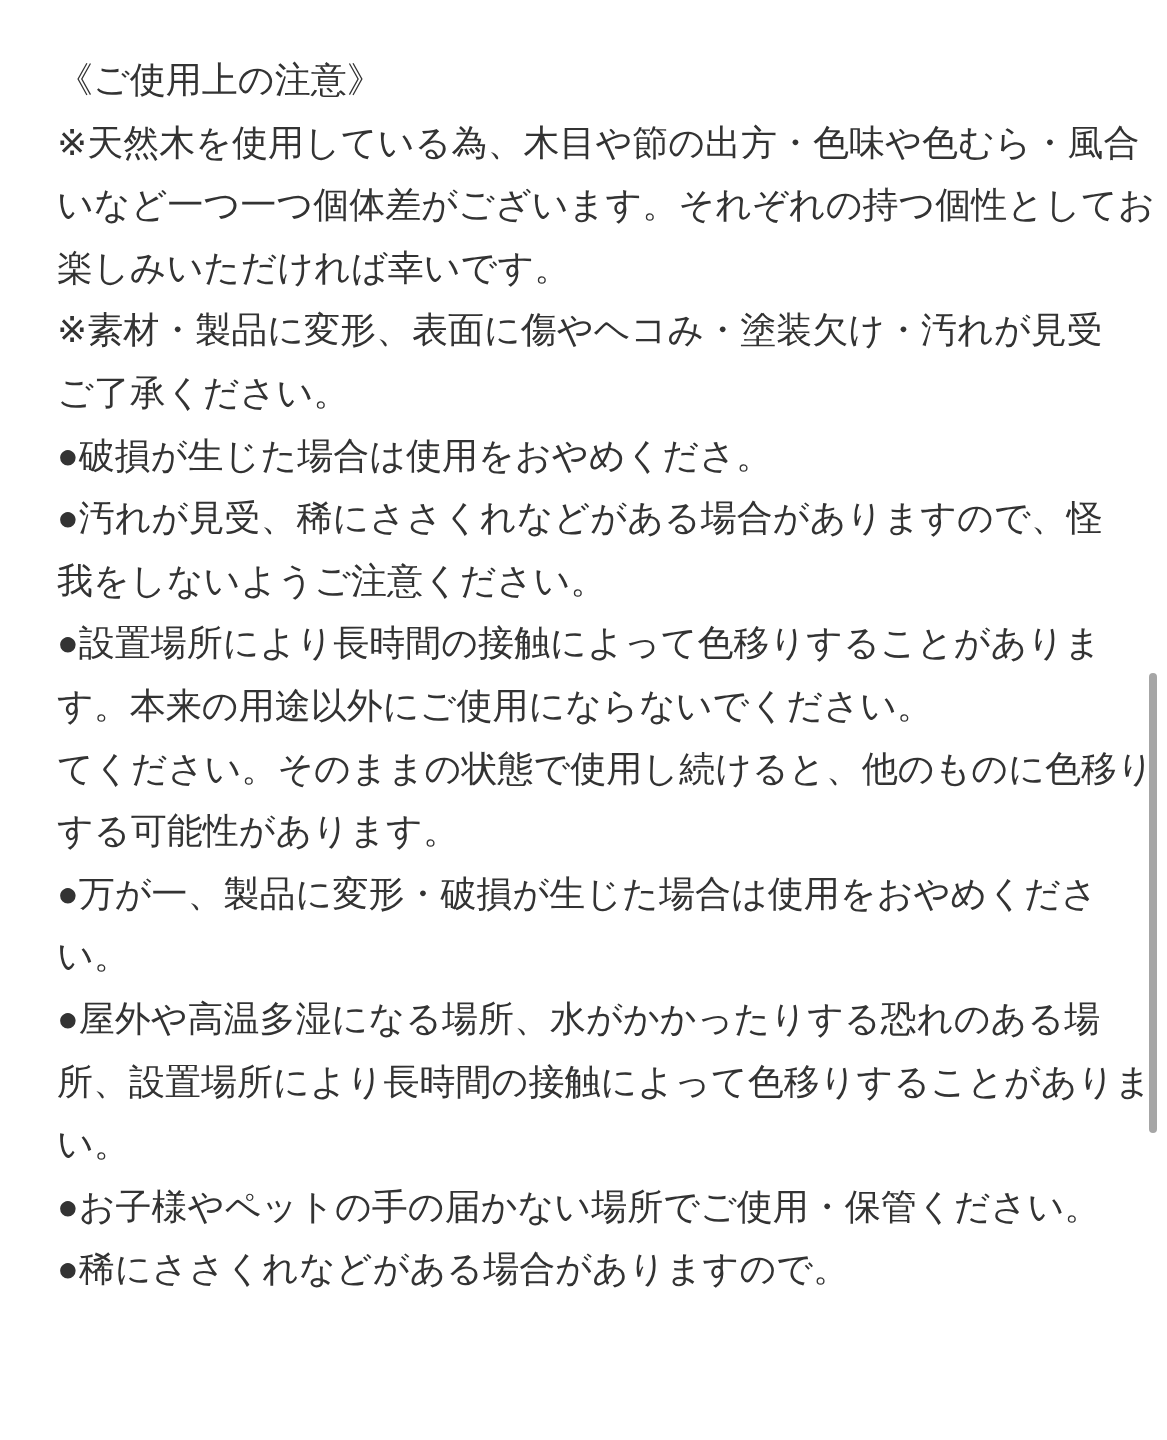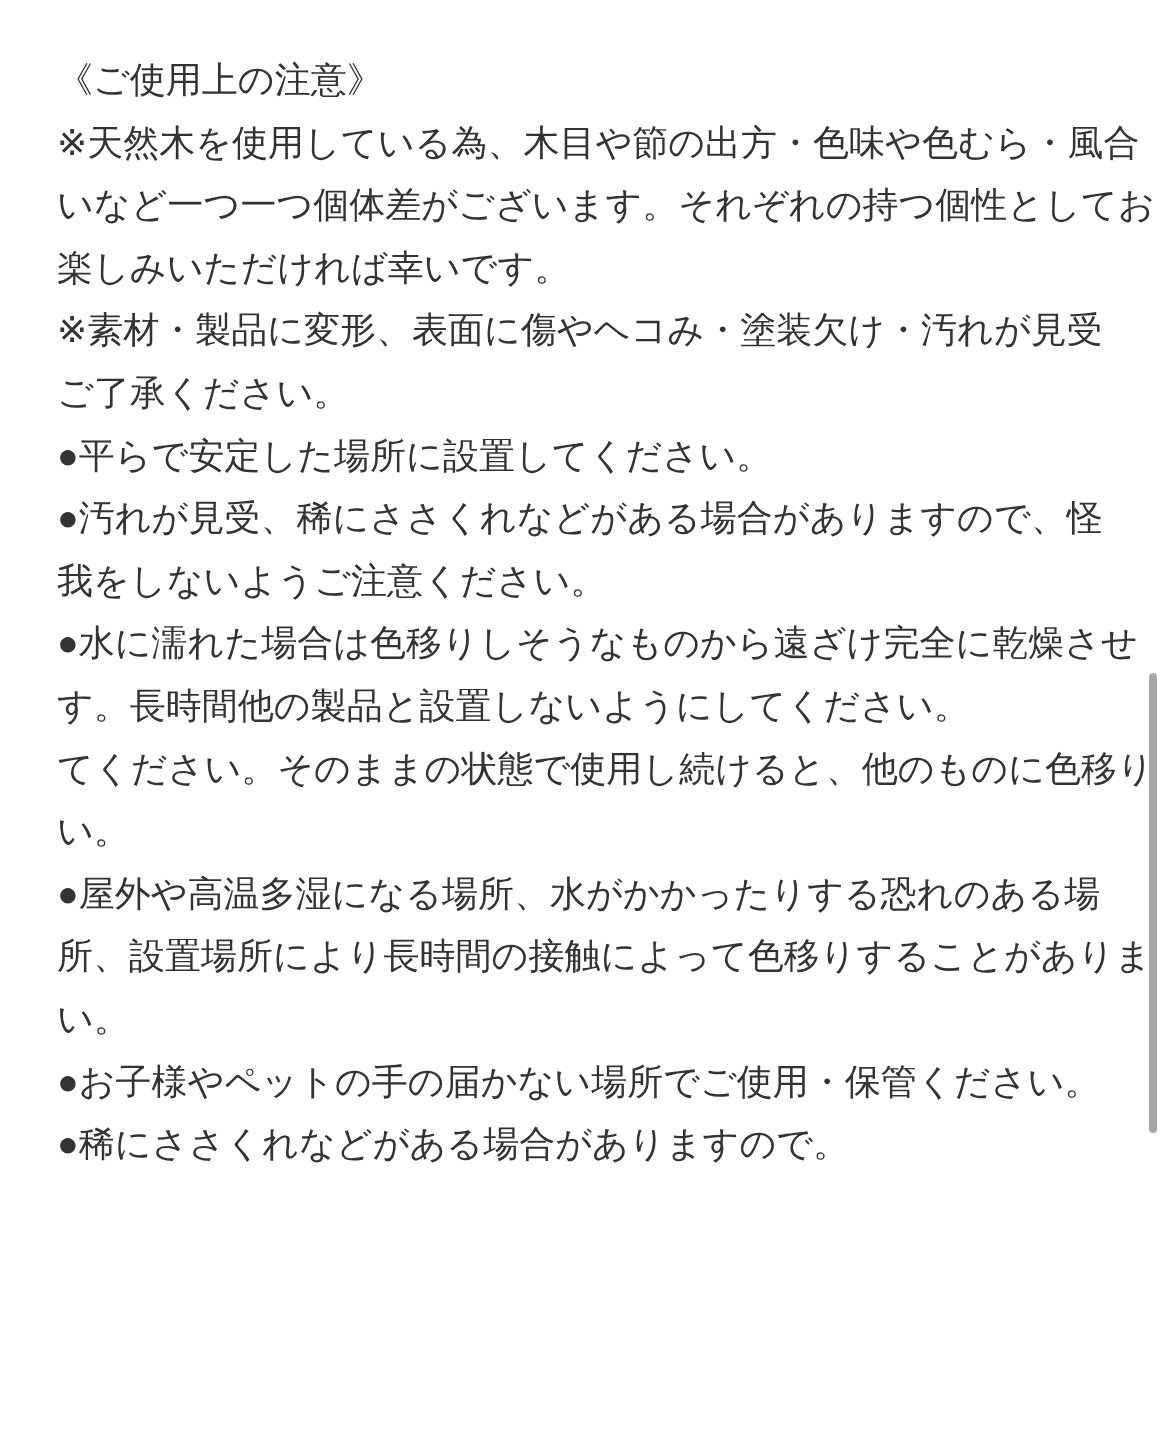--- a/index.html
+++ b/index.html
@@ -44,26 +44,28 @@
 <body>
 
 <div class="page">
   <div class="text-block">
     <div class="line">《ご使用上の注意》</div>
     <div class="line">※天然木を使用している為、木目や節の出方・色味や色むら・風合</div>
     <div class="line">いなど一つ一つ個体差がございます。それぞれの持つ個性としてお</div>
     <div class="line">楽しみいただければ幸いです。</div>
     <div class="line">※素材・製品に変形、表面に傷やヘコみ・塗装欠け・汚れが見受</div>
     <div class="line">ご了承ください。</div>
-    <div class="line">●平らで安定した場所に設置してください。</div>
+    <div class="line">●破損が生じた場合は使用をおやめくださ。</div>
     <div class="line">●汚れが見受、稀にささくれなどがある場合がありますので、怪</div>
     <div class="line">我をしないようご注意ください。</div>
-    <div class="line">●水に濡れた場合は色移りしそうなものから遠ざけ完全に乾燥させ</div>
-    <div class="line">す。長時間他の製品と設置しないようにしてください。</div>
+    <div class="line">●設置場所により長時間の接触によって色移りすることがありま</div>
+    <div class="line">す。本来の用途以外にご使用にならないでください。</div>
     <div class="line">てください。そのままの状態で使用し続けると、他のものに色移り</div>
+    <div class="line">する可能性があります。</div>
+    <div class="line">●万が一、製品に変形・破損が生じた場合は使用をおやめくださ</div>
     <div class="line">い。</div>
     <div class="line">●屋外や高温多湿になる場所、水がかかったりする恐れのある場</div>
     <div class="line">所、設置場所により長時間の接触によって色移りすることがありま</div>
     <div class="line">い。</div>
     <div class="line">●お子様やペットの手の届かない場所でご使用・保管ください。</div>
     <div class="line">●稀にささくれなどがある場合がありますので。</div>
   </div>
   <div class="scrollbar-thumb"></div>
 </div>
 

